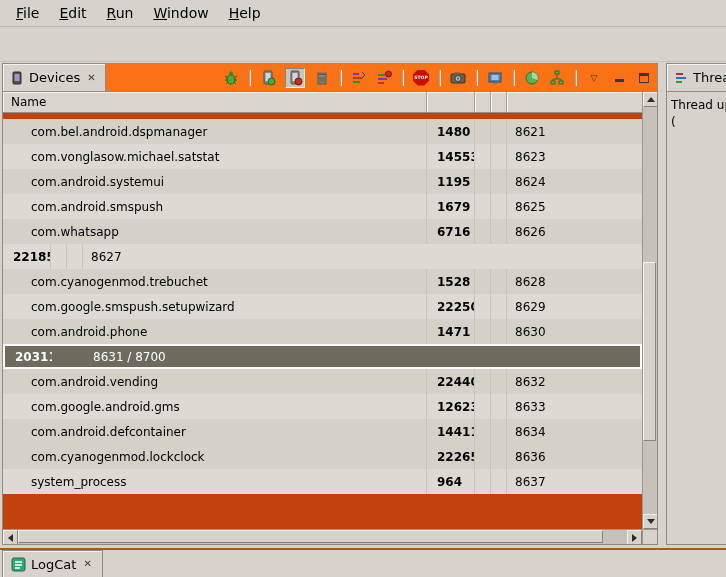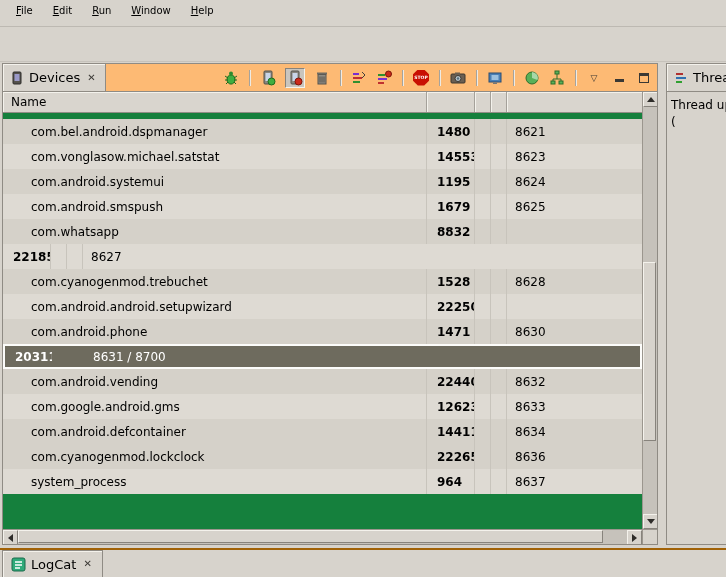--- a/index.html
+++ b/index.html
@@ -1,32 +1,32 @@
 <!DOCTYPE html>
 <html><head>
 <meta charset="utf-8">
 <style>
   * { margin:0; padding:0; box-sizing:border-box; }
   html,body { width:726px; height:577px; }
   body { position:relative; background:#d7d3cc; font-family:"DejaVu Sans","Liberation Sans",sans-serif; font-size:12px; color:#000; overflow:hidden; }
 
   
   .menubar { height:27px; display:flex; align-items:stretch; padding-left:6px; background:#d7d3cc; border-bottom:1px solid #bdb9b2; }
-  .menu-item { display:block; padding:5px 10px 4px; font-size:10px; cursor:default; }
+  .menu-item { display:block; padding:5px 10px 4px; font-size:14px; cursor:default; }
   .menu-item::first-letter { text-decoration:underline; }
 
   .main-toolbar { height:35px; background:#d7d3cc; border-bottom:1px solid #c6c2bb; }
 
   
   .main { position:absolute; top:63px; left:0; right:0; bottom:32px; }
   .view-panel { position:absolute; top:0; bottom:0; background:#d7d3cc; border:1px solid #8f8b84; display:flex; flex-direction:column; }
   #devices-panel { left:2px; width:656px; }
   #threads-panel { left:666px; right:0; border-right:none; overflow:hidden; }
 
-  .tabbar { height:28px; background:#fdba74; border-bottom:1px solid #8f8b84; display:flex; align-items:stretch; flex:0 0 auto; overflow:hidden; }
+  .tabbar { height:28px; background:#f97316; border-bottom:1px solid #8f8b84; display:flex; align-items:stretch; flex:0 0 auto; overflow:hidden; }
   .view-tab { display:flex; align-items:center; gap:5px; padding:0 7px; background:#d7d3cc; border-right:1px solid #8f8b84; box-shadow:inset 1px 1px 0 #f4f2ec; font-size:13px; white-space:nowrap; }
   .tab-close { font-size:10px; color:#3c3a36; padding:1px 2px; line-height:1; }
   .view-toolbar { margin-left:auto; display:flex; align-items:center; gap:9px; padding-right:5px; }
   .tbsep { width:1px; height:16px; background:#a7a39c; box-shadow:1px 0 0 #eeeae3; margin:0 1px; }
   .icon16 { width:16px; height:16px; display:flex; align-items:center; justify-content:center; flex:0 0 auto; }
   .pressed { width:20px; height:20px; border:1px solid; border-color:#87837c #f4f2ec #f4f2ec #87837c; background:#c9c5be; }
   .vmenu-glyph { font-size:9px; color:#3a3834; }
   .min-glyph { width:9px; height:8px; border-bottom:3px solid #3a3834; }
   .max-glyph { width:10px; height:10px; border:1px solid #3a3834; border-top:3px solid #3a3834; }
   .stop-octagon { width:16px; height:16px; background:#c90f02; clip-path:polygon(30% 0,70% 0,100% 30%,100% 70%,70% 100%,30% 100%,0 70%,0 30%); display:flex; align-items:center; justify-content:center; color:#fff; font-size:4.5px; font-weight:bold; }
@@ -35,21 +35,21 @@
   .table-zone { flex:1; display:flex; flex-direction:column; overflow:hidden; }
   .table-top { flex:1; display:flex; overflow:hidden; }
   .table-main { flex:1; display:flex; flex-direction:column; overflow:hidden; }
   .thead { height:21px; display:flex; background:#d9d5ce; border-bottom:1px solid #918d86; flex:0 0 auto; }
   .th { display:flex; align-items:center; padding-left:8px; font-size:12px; border-right:1px solid #a5a19a; box-shadow:inset 1px 1px 0 #f4f2ec; overflow:hidden; }
   .col-name { width:424px; }
   .col-pid  { width:48px;font-weight:bold; }
   .col-a    { width:16px; }
   .col-b    { width:16px; }
   .col-port { flex:1; border-right:none; }
-  .tbody { flex:1; padding-top:6px; background:#15803d; overflow:hidden; }
+  .tbody { flex:1; padding-top:6px; background:#c2410c; overflow:hidden; }
   .row { height:25px; display:flex; align-items:center; }
   .row.odd  { background:#d5d1c9; }
   .row.even { background:#dedad3;text-align:center; }
   .cell { height:100%; display:flex; align-items:center; overflow:hidden; white-space:nowrap; border-right:1px solid #c8c4bc; }
   .cell.col-name { padding-left:28px; }
   .cell.col-pid  { padding-left:10px; }
   .cell.col-port { padding-left:8px; border-right:none; }
   .row.selected { background:#6e6b5e; color:#fff; border:2px solid #fcfcfa; }
   .row.selected .cell { border-right-color:transparent; }
   .row.selected .cell.col-name { padding-left:26px; }
@@ -234,42 +234,44 @@
   </div>
               <div class="row even">
     <div class="cell col-name">com.android.smspush</div>
     <div class="cell col-pid">1679</div>
     <div class="cell col-a"></div>
     <div class="cell col-b"></div>
     <div class="cell col-port">8625</div>
   </div>
               <div class="row odd">
     <div class="cell col-name">com.whatsapp</div>
-    <div class="cell col-pid">8832</div>
-    <div class="cell col-a"></div>
-    <div class="cell col-b"></div>
+    <div class="cell col-pid">6716</div>
+    <div class="cell col-a"></div>
+    <div class="cell col-b"></div>
+    <div class="cell col-port">8626</div>
   </div>
               <div class="row even">
     <div class="cell col-pid">22185</div>
     <div class="cell col-a"></div>
     <div class="cell col-b"></div>
     <div class="cell col-port">8627</div>
   </div>
               <div class="row odd">
     <div class="cell col-name">com.cyanogenmod.trebuchet</div>
     <div class="cell col-pid">1528</div>
     <div class="cell col-a"></div>
     <div class="cell col-b"></div>
     <div class="cell col-port">8628</div>
   </div>
               <div class="row even">
-    <div class="cell col-name">com.android.android.setupwizard</div>
+    <div class="cell col-name">com.google.smspush.setupwizard</div>
     <div class="cell col-pid">22250</div>
     <div class="cell col-a"></div>
     <div class="cell col-b"></div>
+    <div class="cell col-port">8629</div>
   </div>
               <div class="row odd">
     <div class="cell col-name">com.android.phone</div>
     <div class="cell col-pid">1471</div>
     <div class="cell col-a"></div>
     <div class="cell col-b"></div>
     <div class="cell col-port">8630</div>
   </div>
               <div class="row even selected">
     <div class="cell col-pid">20311</div>

